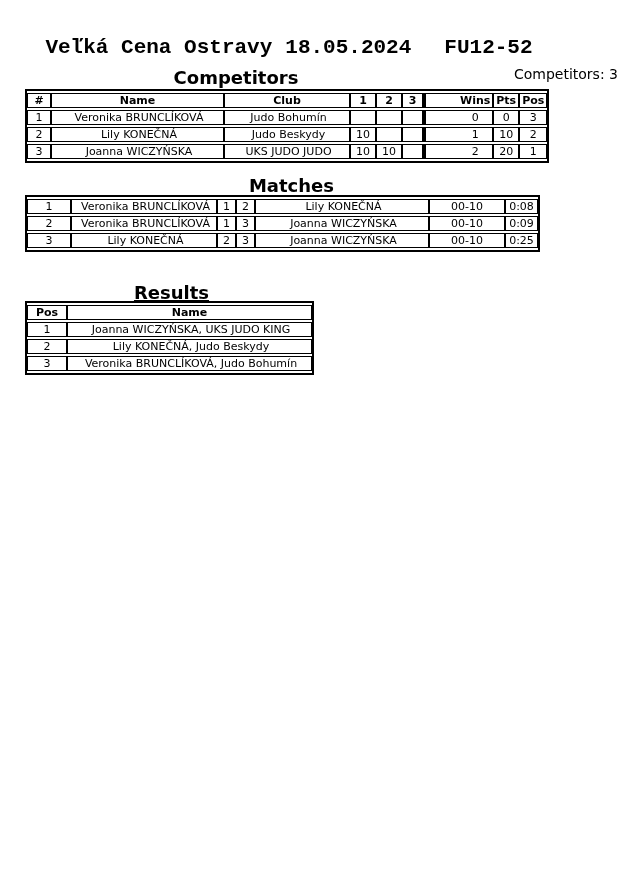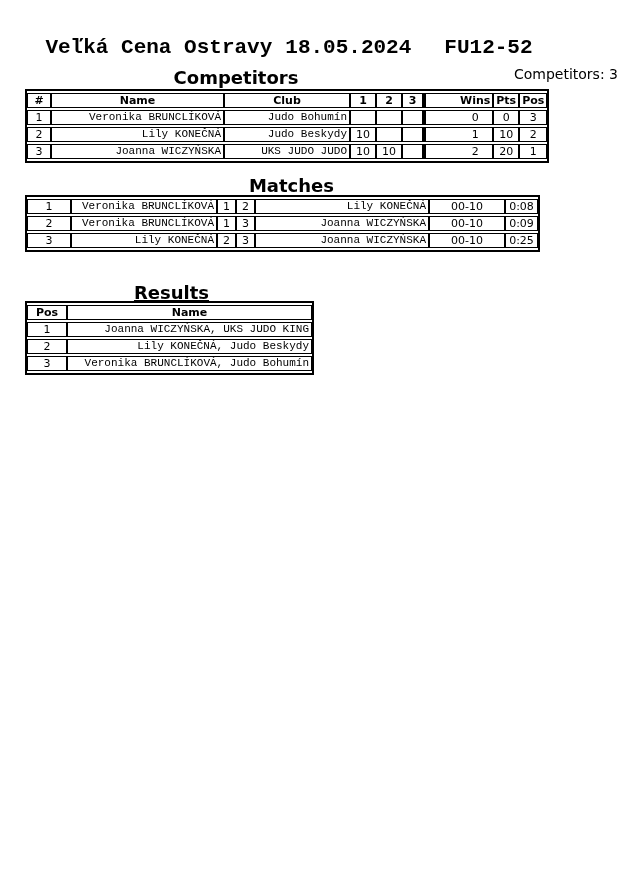--- a/index.html
+++ b/index.html
@@ -28,21 +28,21 @@
     border:2px solid #000;table-layout:fixed;background:#fff;
   }
   #competitors-table{top:89px;left:25px;}
   #matches-table{top:195px;left:25px;}
   #results-table{top:301px;left:25px;}
   th,td{
     border:1px solid #000;font-size:11px;line-height:13px;height:13px;
     padding:0 2px;overflow:hidden;white-space:nowrap;text-align:center;
   }
   th{font-weight:bold;}
-  td.l{text-align:right;padding-left:5px;font-family:Liberation Mono, monospace;}
+  td.l{text-align:center;padding-left:5px;}
   .thickleft{border-left:3px solid #000;padding-left:34px;}
 </style>
 </head>
 <body>
 
 <div class="title-row">
   <span>Veľká Cena Ostravy</span><span class="date">18.05.2024</span><span class="cat">FU12-52</span>
 </div>
 
 <div class="competitors-count">Competitors: 3</div>

